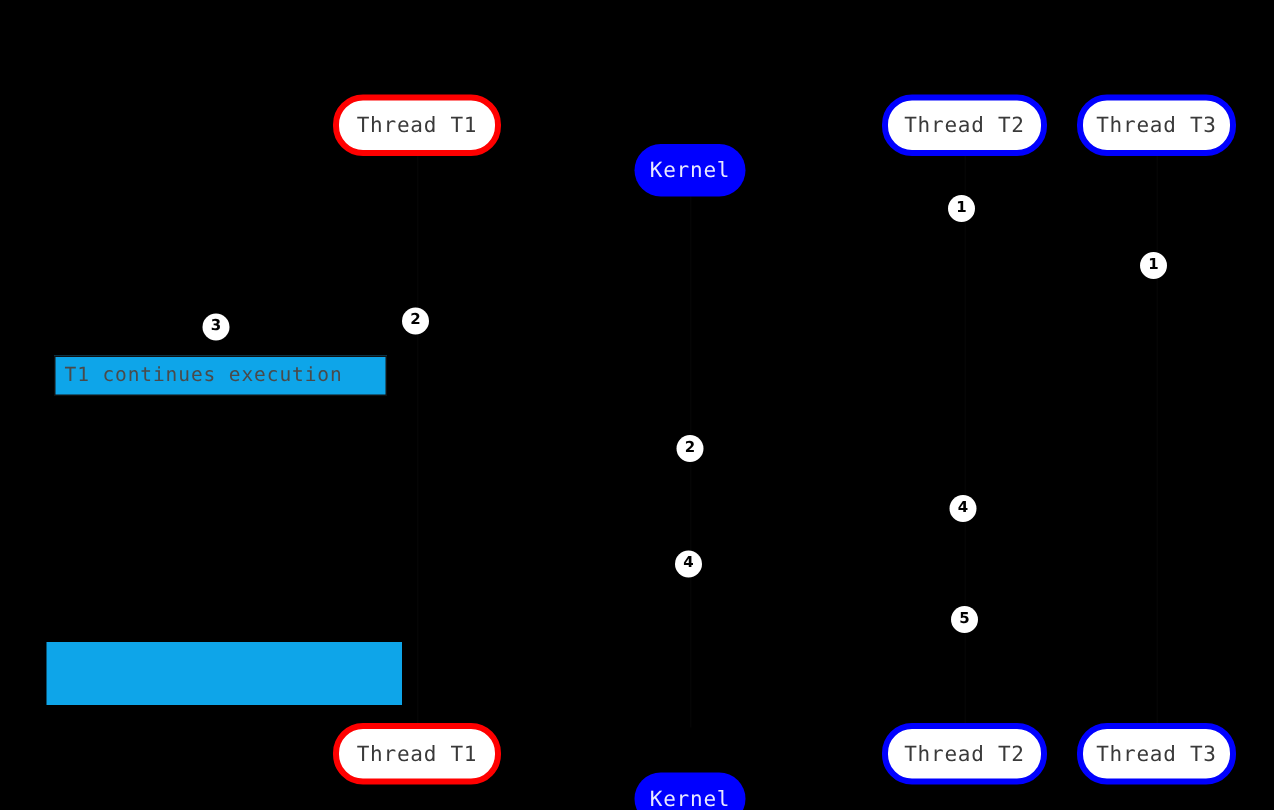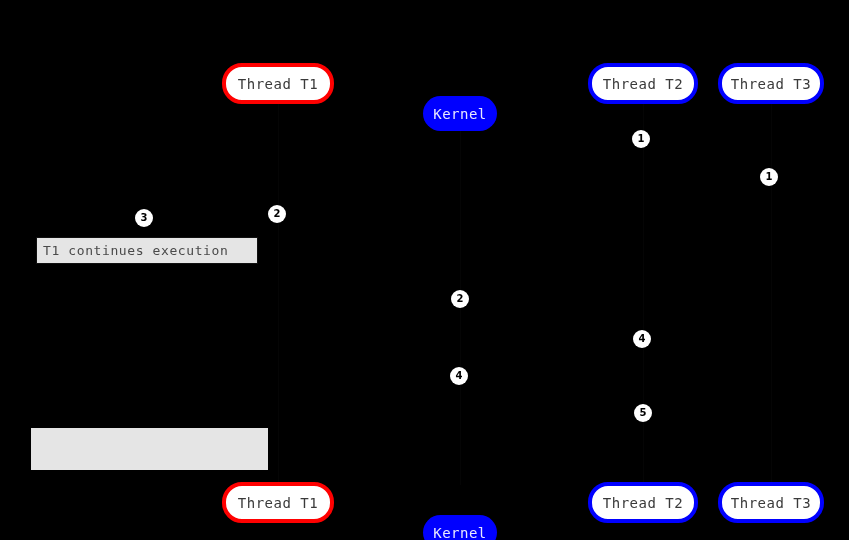--- a/index.html
+++ b/index.html
@@ -47,21 +47,21 @@
   .lifeline {
     position: absolute;
     width: 1px;
     background: #050505;
   }
 
   
   .notebox {
     position: absolute;
     box-sizing: border-box;
-    background: #e5e5e5;
+    background: #0ea5e9;
     border: 1px solid #111111;
     display: flex;
     align-items: center;
     font-family: "DejaVu Sans Mono", "Liberation Mono", monospace;
     font-size: 13px;
     color: #4a4a4a;
     letter-spacing: 0.6px;
     white-space: nowrap;
     padding: 0 6px;
     line-height: 1;

